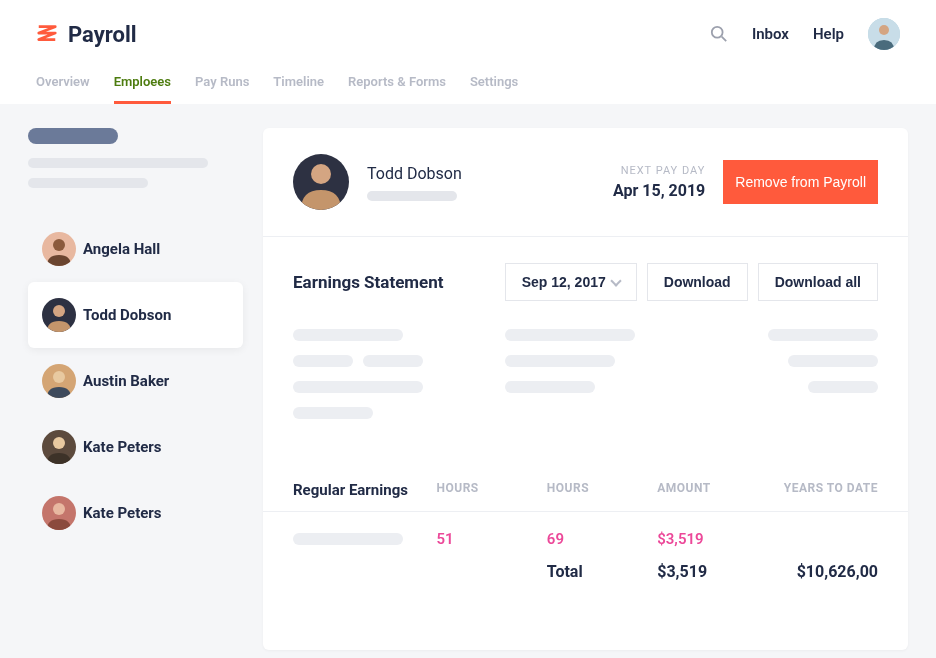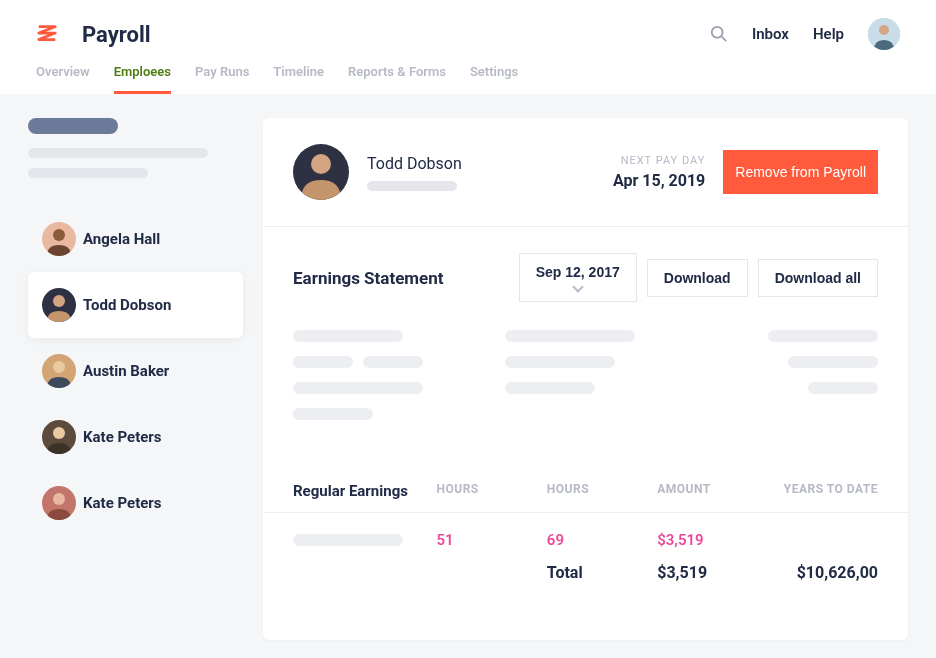--- a/index.html
+++ b/index.html
@@ -1,30 +1,30 @@
 <!DOCTYPE html>
 <html><head>
 <meta charset="utf-8">
 <style>
 * { box-sizing: border-box; margin: 0; padding: 0; }
 body { font-family: -apple-system, BlinkMacSystemFont, "Segoe UI", Roboto, sans-serif; background: #f5f6f8; width: 936px; height: 658px; overflow: hidden; }
 
 .topbar { background: #fff; padding: 12px 36px 0 36px; }
 .topbar-row1 { display: flex; align-items: center; height: 44px; }
-.brand { display: flex; align-items: center; gap: 24px; }
+.brand { display: flex; align-items: center; gap: 10px; }
 .brand-icon { width: 22px; height: 22px; }
 .app-title { font-size: 22px; font-weight: 700; color: #212b46; }
 .topbar-spacer { flex: 1; }
 .topbar-actions { display: flex; align-items: center; gap: 24px; }
 .icon-btn { width: 18px; height: 18px; display: flex; align-items: center; justify-content: center; cursor: pointer; }
 .top-link { font-size: 15px; font-weight: 600; color: #212b46; cursor: pointer; }
 .avatar-sm { width: 32px; height: 32px; border-radius: 50%; background: #b8d4e0; display: flex; align-items: center; justify-content: center; overflow: hidden; }
 .avatar-sm svg, .avatar-md svg, .avatar-lg svg { width: 100%; height: 100%; }
 
-.tabs { display: flex; gap: 24px; }
+.tabs { display: flex; gap: 24px; margin-top: 10px; }
 .tab { font-size: 13px; font-weight: 600; color: #b6bac6; padding: 8px 0 12px 0; cursor: pointer; border-bottom: 3px solid transparent; }
 .tab.active { color: #4d7c0f; border-bottom-color: #ff5a3c; }
 
 .body-area { display: flex; padding: 24px 28px; gap: 20px; height: calc(100% - 88px); }
 
 .sidebar { width: 215px; }
 .pill { width: 90px; height: 16px; background: #6b7a99; border-radius: 8px; margin-bottom: 14px; }
 .line-ph { height: 10px; background: #e4e6eb; border-radius: 5px; margin-bottom: 10px; }
 .line-ph.w1 { width: 180px; }
 .line-ph.w2 { width: 120px; }
@@ -43,21 +43,21 @@
 .emp-title { font: 700 22px/1.2 inherit; color: #212b46; margin-bottom: 8px; }
 .ph-sub { width: 90px; height: 10px; background: #e4e6eb; border-radius: 5px; }
 .payday-block { text-align: right; margin-right: 18px; }
 .payday-label { font-size: 11px; font-weight: 400; letter-spacing: 1px; color: #b6bac6; margin-bottom: 4px; }
 .payday-date { font-size: 16px; font-weight: 700; color: #212b46; }
 .btn-danger { background: #ff5a3c; color: #fff; font-size: 14px; font-weight: 400; padding: 14px 12px; border: none; cursor: pointer; }
 
 .section-es { padding: 26px 30px 10px 30px; }
 .es-head { display: flex; align-items: center; margin-bottom: 28px; }
 .es-title { font-size: 17px; font-weight: 700; color: #212b46; flex: 1; }
-.btn-outline { background: #fff; border: 1px solid #e4e6eb; color: #212b46; font-size: 14px; font-weight: 600; padding: 10px 16px; cursor: pointer; margin-left: 10px; display: flex; align-items: center; gap: 6px; flex-direction: column; }
+.btn-outline { background: #fff; border: 1px solid #e4e6eb; color: #212b46; font-size: 14px; font-weight: 600; padding: 10px 16px; cursor: pointer; margin-left: 10px; display: flex; align-items: center; gap: 6px; }
 .chev { width: 8px; height: 8px; border-right: 2px solid #b6bac6; border-bottom: 2px solid #b6bac6; transform: rotate(45deg); margin-top: -3px; }
 
 .ph-grid { display: flex; gap: 50px; margin-bottom: 20px; }
 .ph-col { flex: 1; }
 .ph-row { display: flex; gap: 10px; margin-bottom: 14px; }
 .ph { height: 12px; background: #eceef2; border-radius: 6px; }
 
 .earn-head { display: flex; padding: 18px 30px 12px 30px; font-size: 12px; font-weight: 700; letter-spacing: 0.5px; color: #b6bac6; border-bottom: 1px solid #edeff3; }
 .earn-head .lbl { flex: 1.3; font-size: 15px; color: #212b46; letter-spacing: 0; }
 .col { flex: 1; text-align: left; }

